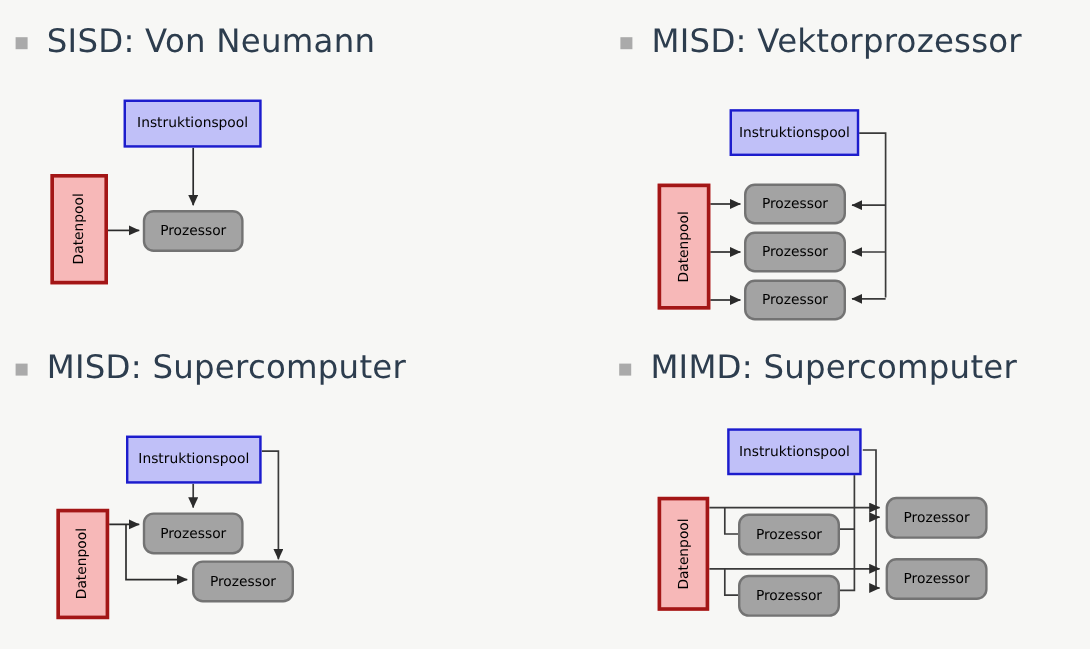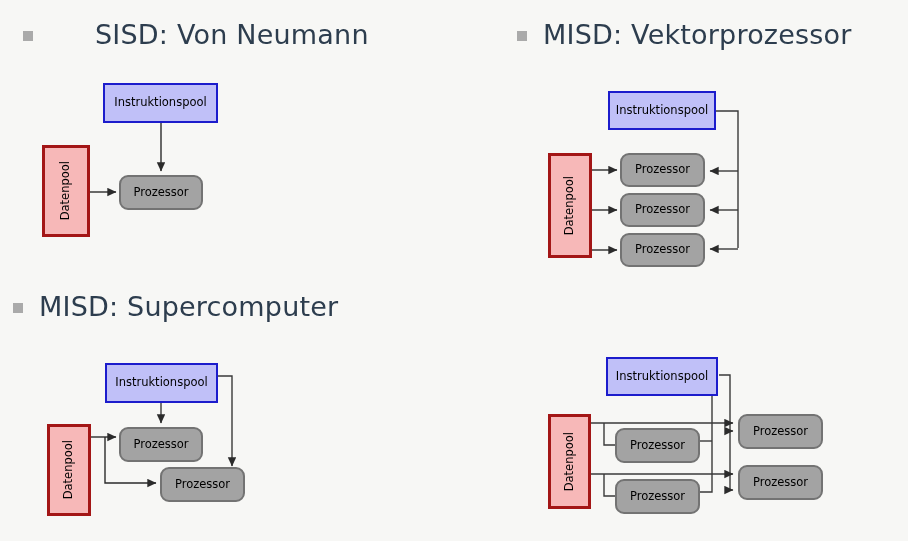--- a/index.html
+++ b/index.html
@@ -105,21 +105,21 @@
     white-space: nowrap;
   }
 </style>
 </head>
 <body>
 
 <div class="slide">
 
   <div class="quad q-tl">
 
-    <div class="heading" style="left:23px; top:21px;gap:46px;">
+    <div class="heading" style="left:13px; top:21px;">
       <span class="bullet"></span>
       <span class="heading-text">SISD: Von Neumann</span>
     </div>
 
     <div class="diagram">
       <svg viewBox="0 0 454 271">
         <defs>
           <marker id="arrA" markerWidth="7" markerHeight="7" refX="6.2" refY="3" orient="auto">
             <path d="M0,0 L6.5,3 L0,6 Z" fill="#2b2b2b"></path>
           </marker>
@@ -225,20 +225,24 @@
         <span>Prozessor</span>
       </div>
       <div class="node proc" style="left:160px; top:196px; width:85px; height:35px;">
         <span>Prozessor</span>
       </div>
     </div>
   </div>
 
   <div class="quad q-br">
 
+    <div class="heading" style="left:62px; top:22px;">
+      <span class="bullet"></span>
+      <span class="heading-text">MIMD: Supercomputer</span>
+    </div>
 
     <div class="diagram">
       <svg viewBox="0 0 454 271">
         <defs>
           <marker id="arrD" markerWidth="7" markerHeight="7" refX="6.2" refY="3" orient="auto">
             <path d="M0,0 L6.5,3 L0,6 Z" fill="#2b2b2b"></path>
           </marker>
         </defs>
 
         <path d="M265,104 L276,104 L276,219" stroke="#3a3a3a" stroke-width="1.4" fill="none"></path>

